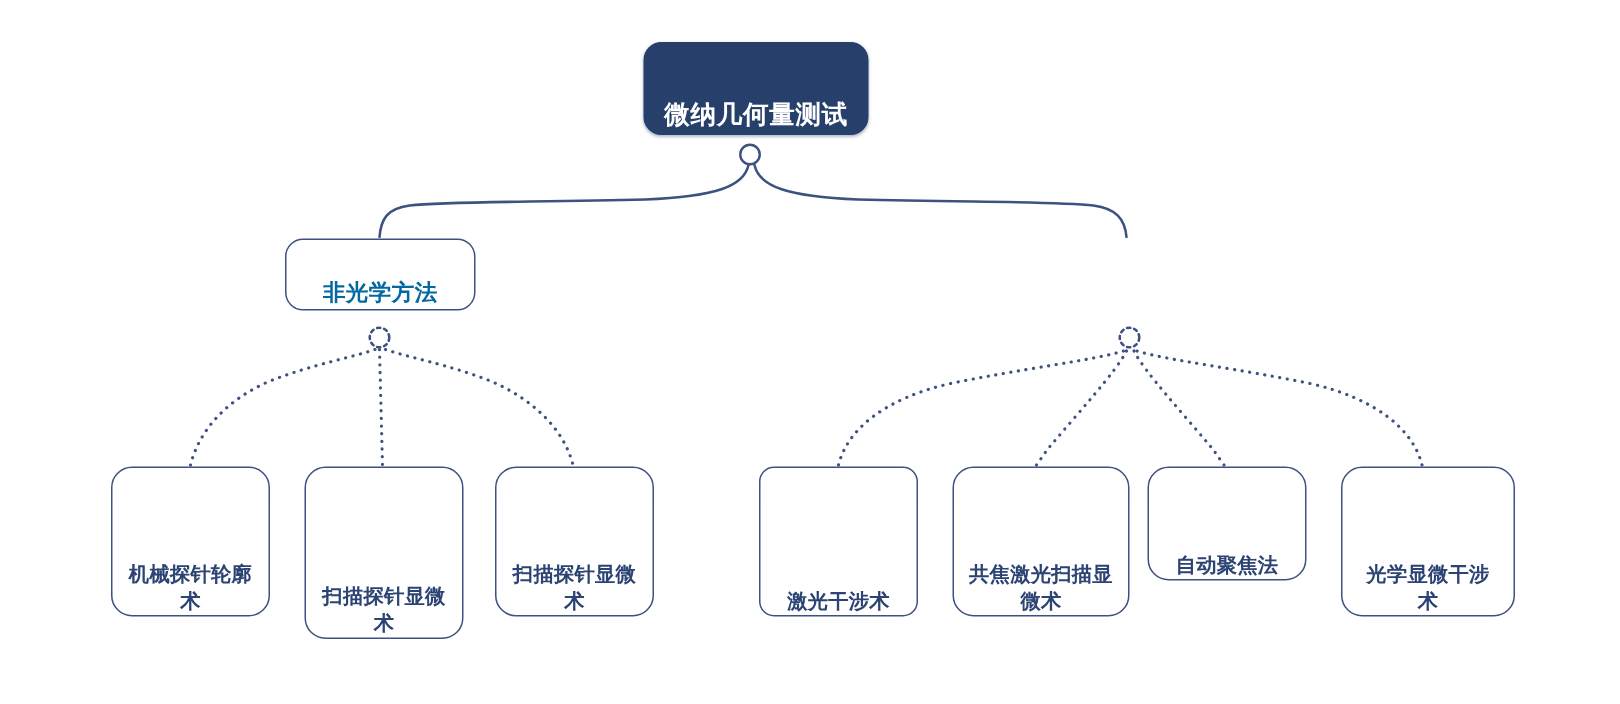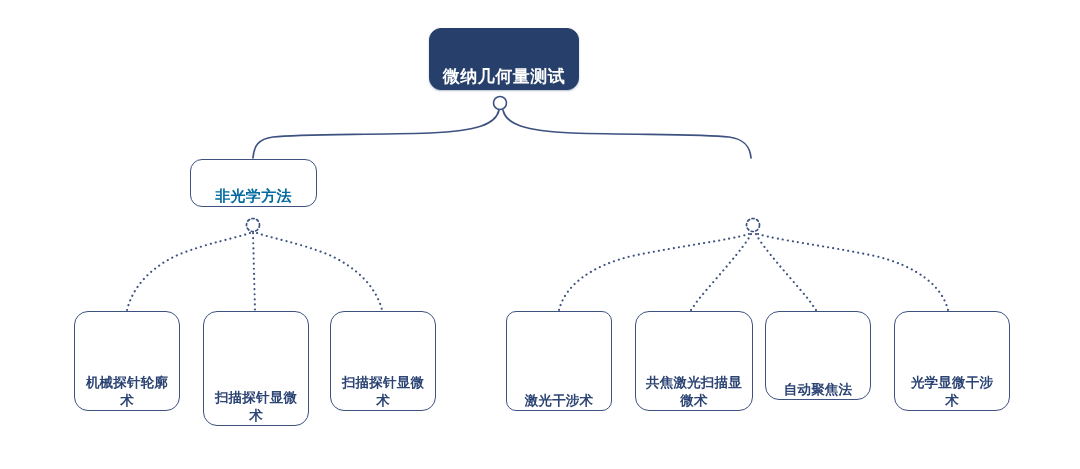--- a/index.html
+++ b/index.html
@@ -128,21 +128,21 @@
   </div>
 
   <div class="node node-leaf" style="left:506px; top:311px; width:106px; height:100px;border-radius:10px;">
     <span class="leaf-text">激光干涉术</span>
   </div>
 
   <div class="node node-leaf" style="left:635px; top:311px; width:118px; height:100px;">
     <span class="leaf-text">共焦激光扫描显微术</span>
   </div>
 
-  <div class="node node-leaf" style="left:765px; top:311px; width:106px; height:89px;">
+  <div class="node node-leaf" style="left:765px; top:311px; width:106px; height:76px;">
     <span class="leaf-text">自动聚焦法</span>
   </div>
 
   <div class="node node-leaf" style="left:894px; top:311px; width:116px; height:100px;">
     <span class="leaf-text">光学显微干涉术</span>
   </div>
 
 
 </div>
 

